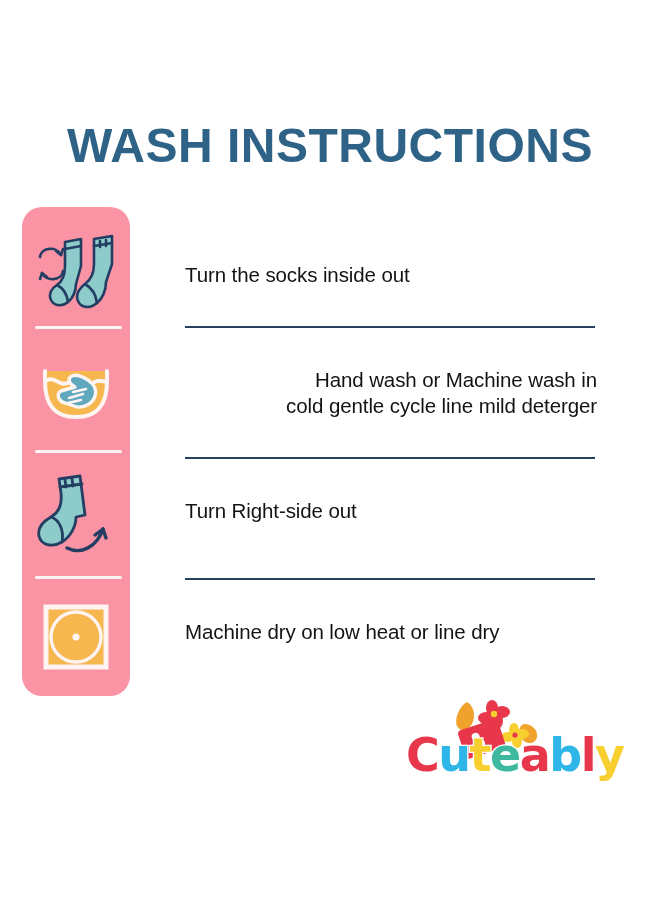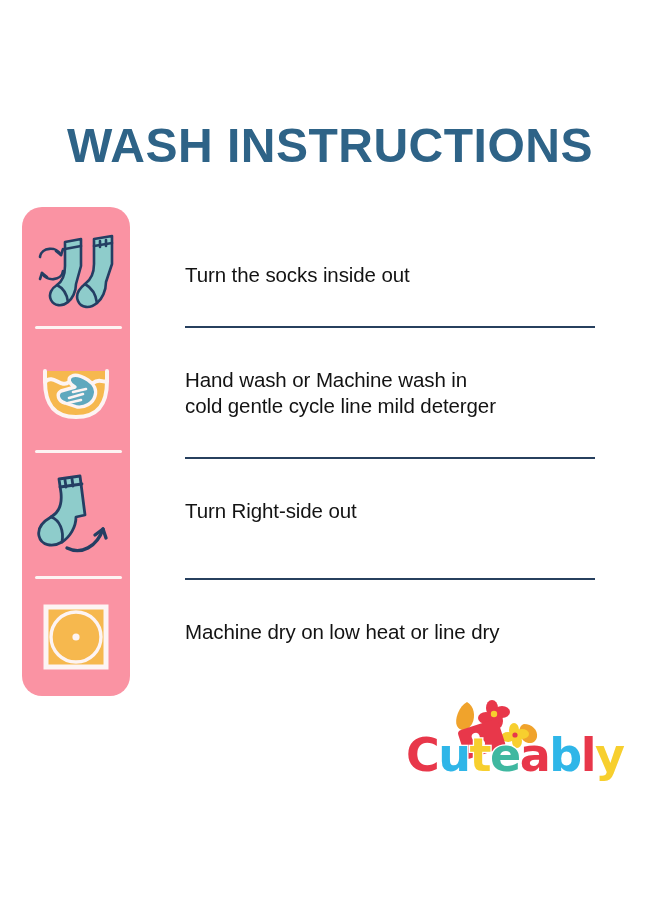--- a/index.html
+++ b/index.html
@@ -90,21 +90,21 @@
     width: 412px;
   }
   .row .row-text {
     font-size: 20.5px;
     line-height: 26px;
     color: #131313;
     font-family: "Liberation Sans", sans-serif;
     letter-spacing: -0.1px;
   }
   .row.r0 { top: 55px; }
-  .row.r1 { top: 160px; }
+  .row.r1 { top: 160px; text-align: right; }
   .row.r2 { top: 291px; }
   .row.r3 { top: 412px; }
 
   .row-divider {
     position: absolute;
     left: 0;
     width: 410px;
     height: 2px;
     background: #27405E;
   }

